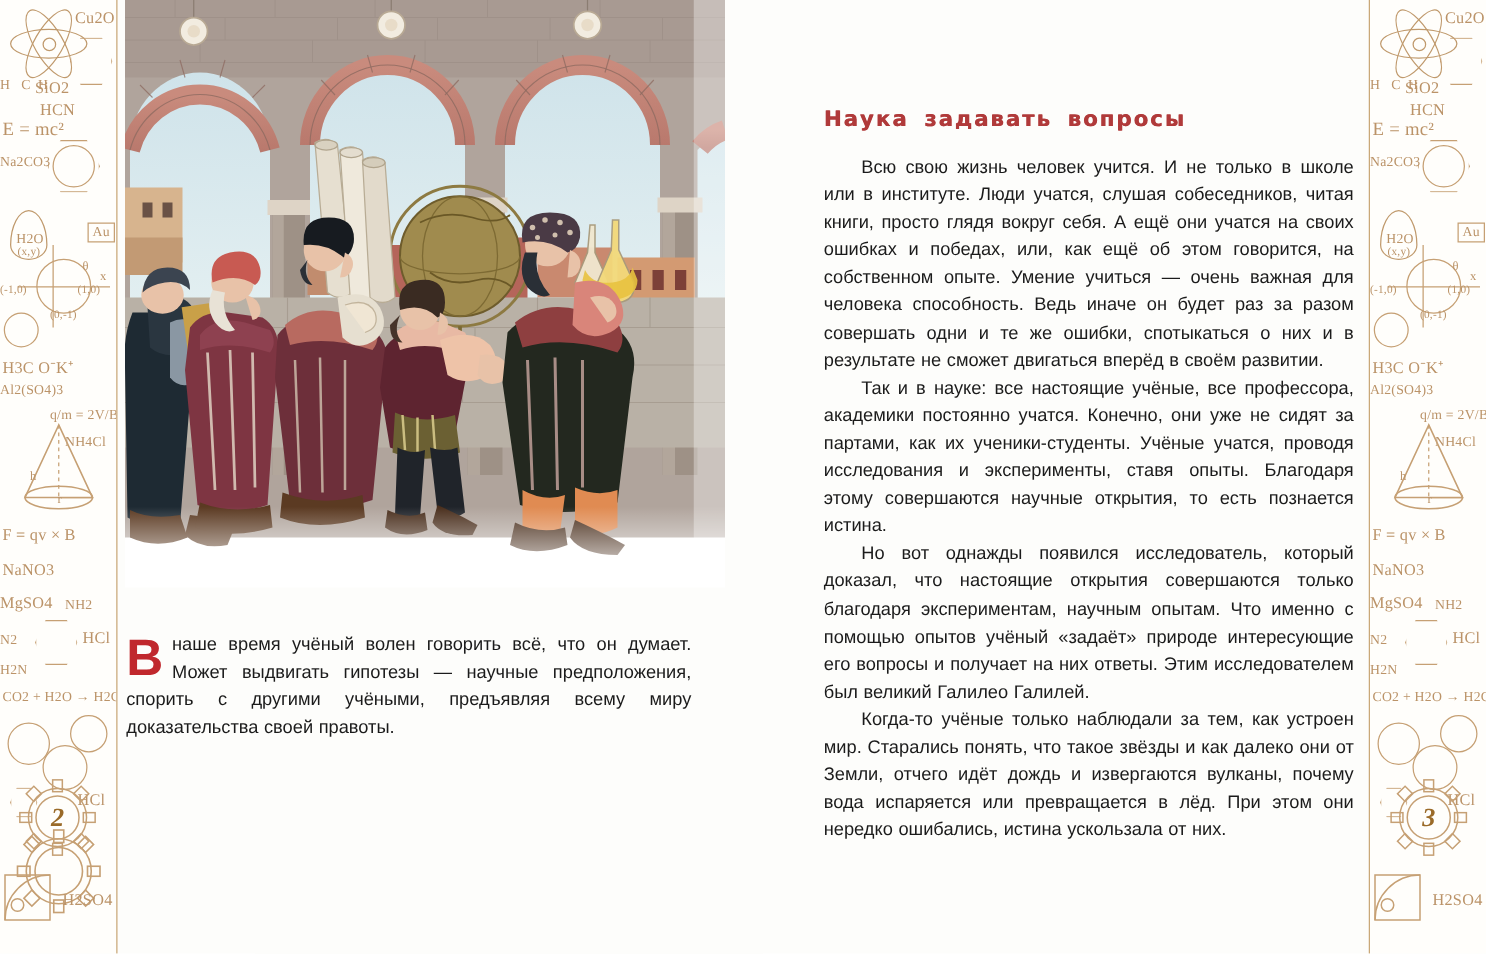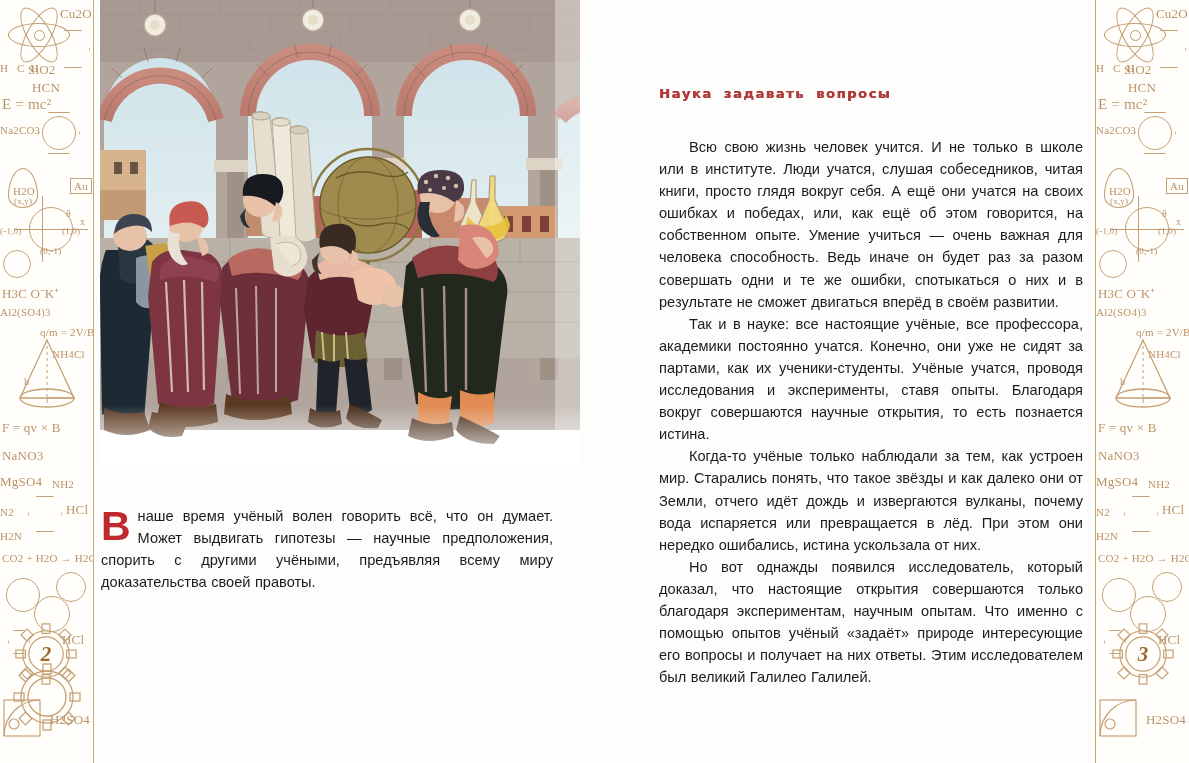--- a/index.html
+++ b/index.html
@@ -165,24 +165,24 @@
   #col-right {
     left: 659px;
     top: 86px;
     width: 424px;
   }
 
   .chapter-title {
     color: #b03a3a;
     font-family: "DejaVu Sans", sans-serif;
     font-weight: bold;
-    font-size: 13px;
+    font-size: 17px;
     letter-spacing: 1.6px;
     word-spacing: 5px;
-    margin-bottom: 35px;
+    margin-bottom: 17px;
     text-shadow: .4px 0 0 #b03a3a;
   }
 
   p.body {
     font-size: 14.6px;
     line-height: 22.1px;
     text-align: justify;
     text-indent: 30px;
     margin: 0 0 0 0;
     -webkit-hyphens: none;
@@ -688,18 +688,18 @@
     </svg>
   </div>
 
   <div class="col" id="col-left">
     <p class="body first"><span class="dropcap">В</span><span>наше время учёный волен говорить всё, что он думает. Может выдвигать гипотезы — научные предположения, спорить с другими учёными, предъявляя всему миру доказательства своей правоты.</span></p>
   </div>
 
   <div class="col" id="col-right">
     <h2 class="chapter-title">Наука задавать вопросы</h2>
     <p class="body">Всю свою жизнь человек учится. И не только в школе или в институте. Люди учатся, слушая собеседников, читая книги, просто глядя вокруг себя. А ещё они учатся на своих ошибках и победах, или, как ещё об этом говорится, на собственном опыте. Умение учиться — очень важная для человека способность. Ведь иначе он будет раз за разом совершать одни и те же ошибки, спотыкаться о них и в результате не сможет двигаться вперёд в своём развитии.</p>
-    <p class="body">Так и в науке: все настоящие учёные, все профессора, академики постоянно учатся. Конечно, они уже не сидят за партами, как их ученики-студенты. Учёные учатся, проводя исследования и эксперименты, ставя опыты. Благодаря вокруг совершаются научные открытия, то есть познается истина.</p>
+    <p class="body">Так и в науке: все настоящие учёные, все профессора, академики постоянно учатся. Конечно, они уже не сидят за партами, как их ученики-студенты. Учёные учатся, проводя исследования и эксперименты, ставя опыты. Благодаря этому совершаются научные открытия, то есть познается истина.</p>
+    <p class="body">Но вот однажды появился исследователь, который доказал, что настоящие открытия совершаются только благодаря экспериментам, научным опытам. Что именно с помощью опытов учёный «задаёт» природе интересующие его вопросы и получает на них ответы. Этим исследователем был великий Галилео Галилей.</p>
     <p class="body">Когда-то учёные только наблюдали за тем, как устроен мир. Старались понять, что такое звёзды и как далеко они от Земли, отчего идёт дождь и извергаются вулканы, почему вода испаряется или превращается в лёд. При этом они нередко ошибались, истина ускользала от них.</p>
-    <p class="body">Но вот однажды появился исследователь, который доказал, что настоящие открытия совершаются только благодаря экспериментам, научным опытам. Что именно с помощью опытов учёный «задаёт» природе интересующие его вопросы и получает на них ответы. Этим исследователем был великий Галилео Галилей.</p>
   </div>
 
 </div>
 
 </body></html>

